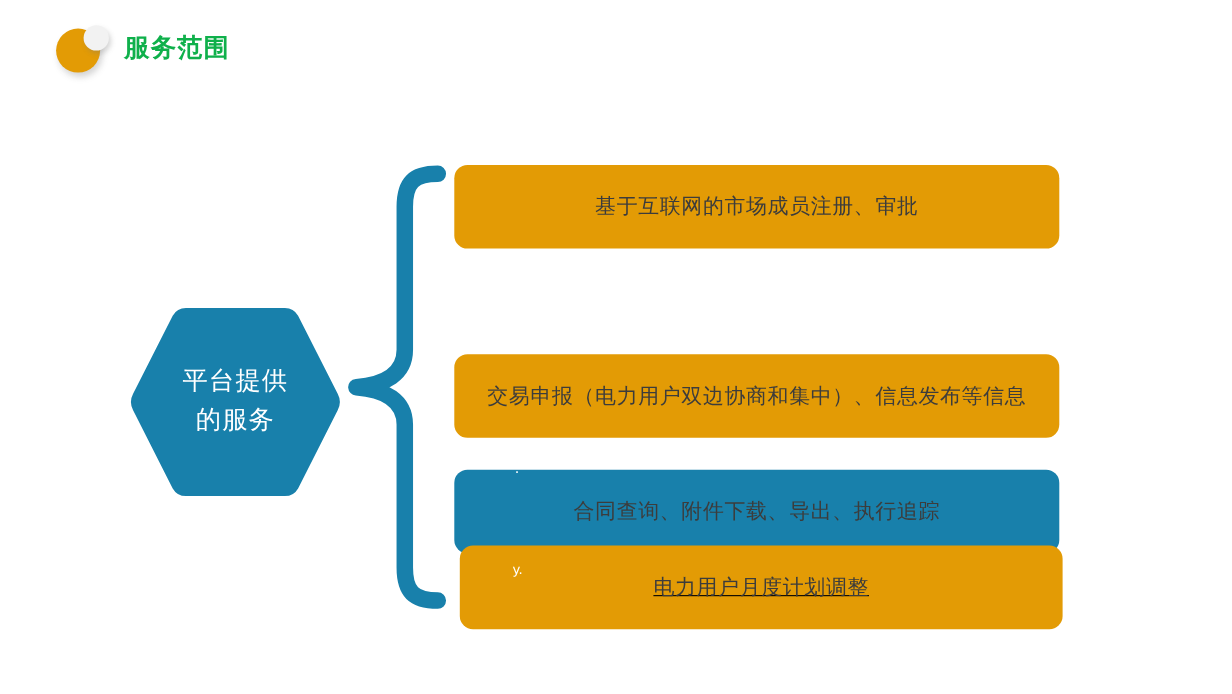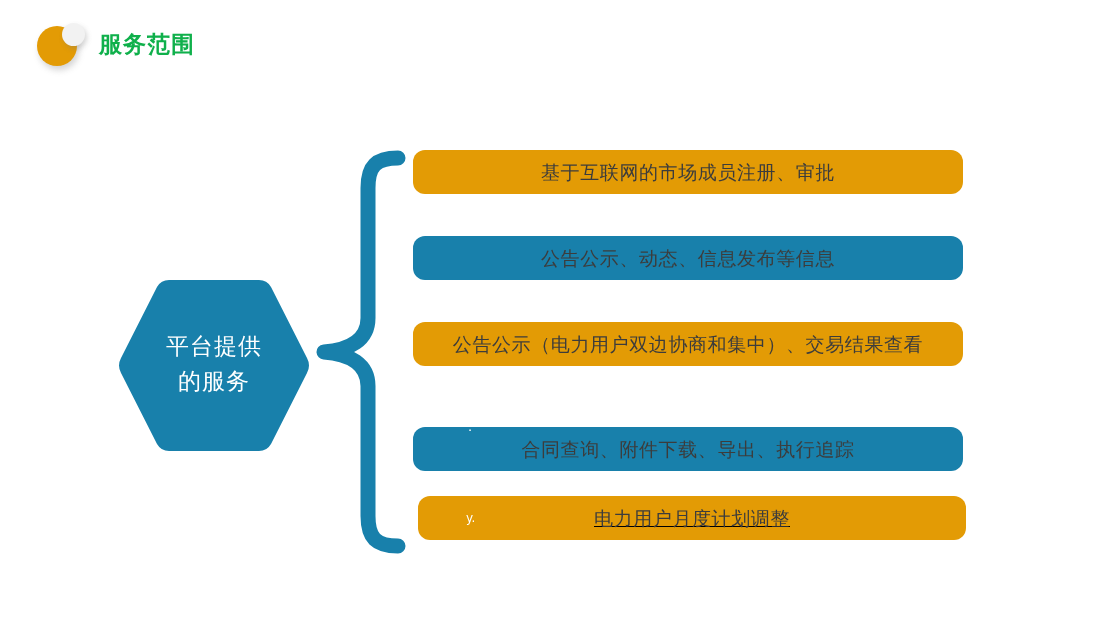--- a/index.html
+++ b/index.html
@@ -20,21 +20,21 @@
     position: absolute;
     inset: 0;
     width: 1120px;
     height: 631px;
     background: #ffffff;
   }
 
   
   .header {
     position: absolute;
-    left: 34px;
+    left: 48px;
     top: 18px;
     height: 52px;
     display: flex;
     align-items: center;
   }
   .header-badge {
     position: relative;
     width: 56px;
     height: 50px;
     flex: 0 0 auto;
@@ -107,21 +107,21 @@
     width: 95px;
     height: 410px;
     overflow: visible;
   }
 
   
   .bar {
     position: absolute;
     left: 413px;
     width: 550px;
-    height: 44px;
+    height: 76px;
     border-radius: 12px;
     display: flex;
     align-items: center;
     justify-content: center;
     box-sizing: border-box;
     padding: 0 14px;
   }
   .bar-label {
     font-size: 19px;
     letter-spacing: 0.6px;
@@ -193,26 +193,23 @@
              C 58 190 40 200 14 202
              C 40 204 58 214 58 236
              L 58 366
              C 58 388 66 396 88 396" fill="none" stroke="#1880AB" stroke-width="15" stroke-linecap="round" stroke-linejoin="round"></path>
   </svg>
 
   <div class="bar bar-orange bar-0">
     <span class="bar-label">基于互联网的市场成员注册、审批</span>
   </div>
 
-  <div class="bar bar-blue bar-1">
-    <span class="bar-label">公告公示、动态、信息发布等信息</span>
-  </div>
 
   <div class="bar bar-orange bar-2">
-    <span class="bar-label">公告公示（电力用户双边协商和集中）、交易结果查看</span>
+    <span class="bar-label">交易申报（电力用户双边协商和集中）、信息发布等信息</span>
   </div>
 
   <div class="bar bar-blue bar-3">
     <span class="bar-label">合同查询、附件下载、导出、执行追踪</span>
   </div>
 
   <div class="bar bar-orange bar-4">
     <span class="bar-label">电力用户月度计划调整</span>
   </div>
 

